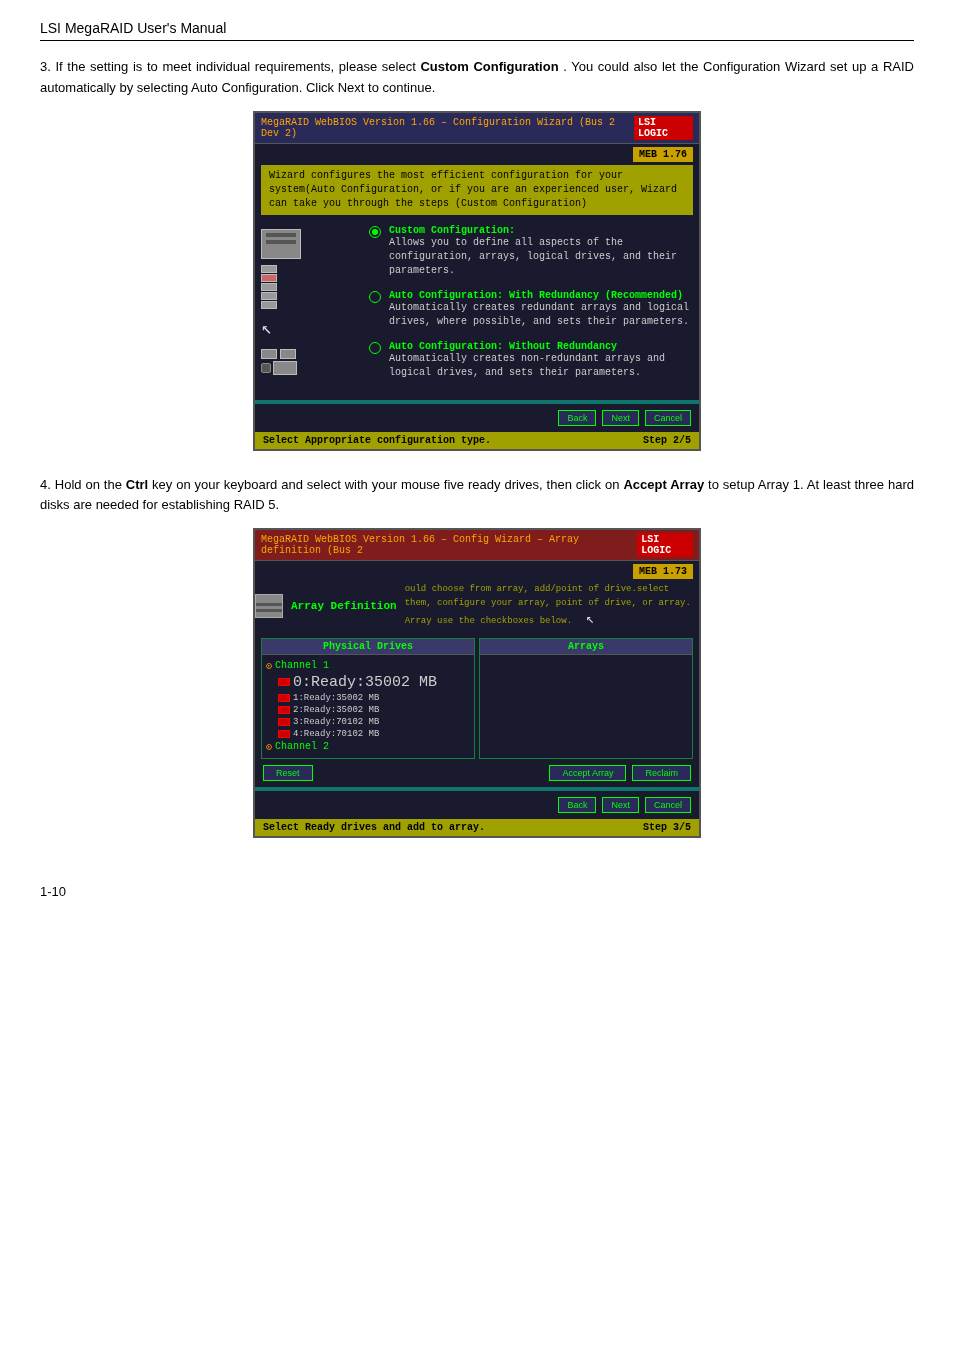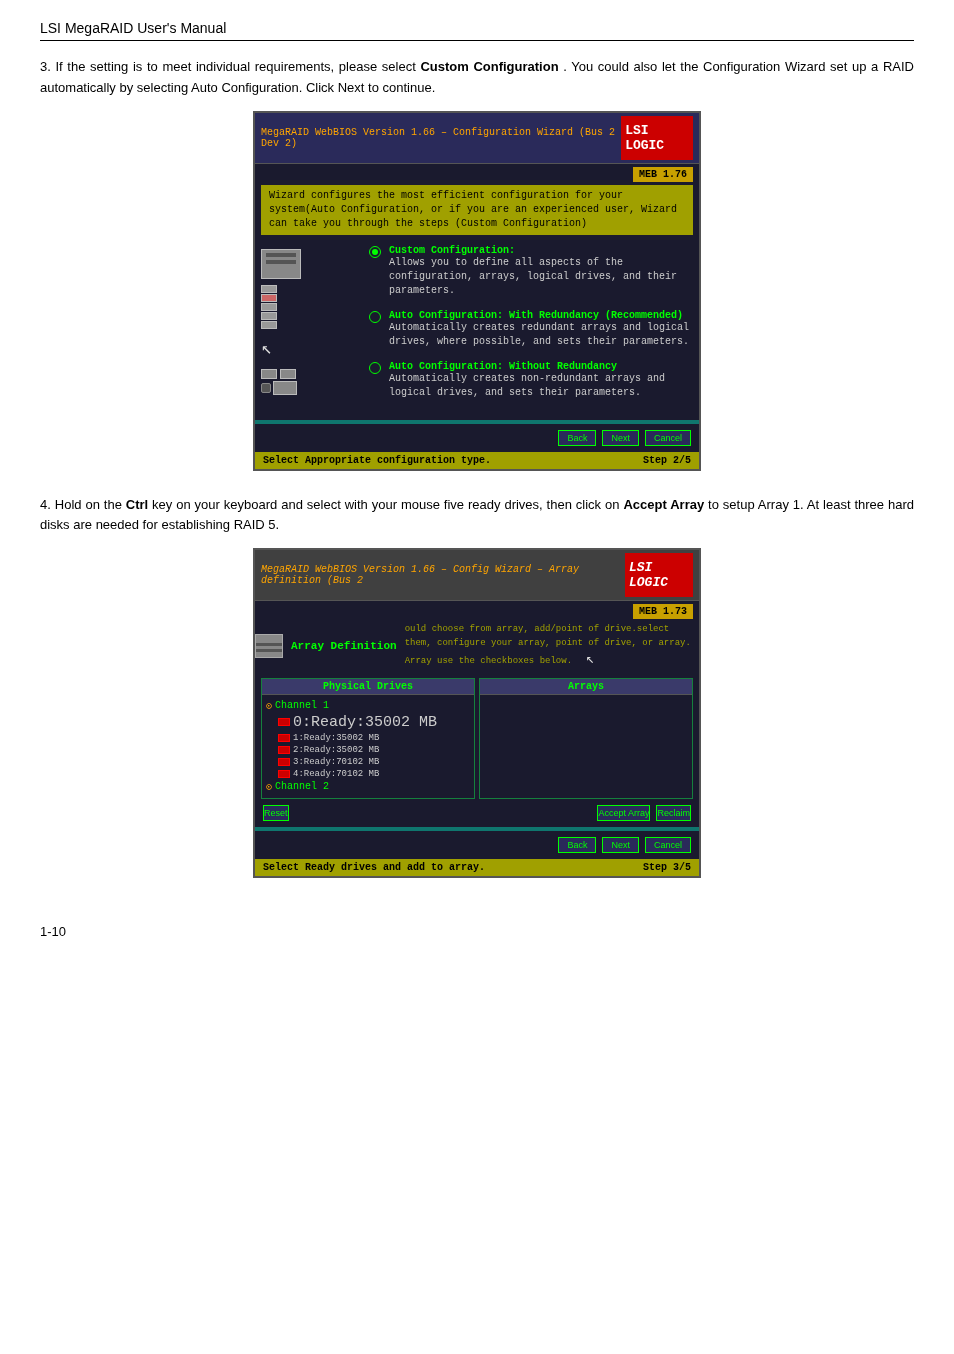--- a/index.html
+++ b/index.html
@@ -52,22 +52,22 @@
       font-size: 10px;
       display: flex;
       justify-content: space-between;
       align-items: center;
       border-bottom: 1px solid #555;
     }
 
     .ss-titlebar-logo {
       background: #cc0000;
       color: #fff;
-      padding: 7px 4px;
-      font-size: 13px;
+      padding: 1px 4px;
+      font-size: 10px;
       font-weight: bold;
     }
 
     .ss-medbadge {
       background: #c8a000;
       color: #000;
       padding: 2px 6px;
       font-size: 10px;
       font-weight: bold;
       float: right;
@@ -176,29 +176,28 @@
       background: #a0a000;
       color: #000;
       padding: 3px 8px;
       font-size: 10px;
       font-weight: bold;
       gap: 46px;
     }
 
     
     .ss2-titlebar {
-      background: #404040;
+      background: #7f1d1d;
       color: #ffa500;
       padding: 3px 6px;
       font-size: 10px;
       display: flex;
       justify-content: space-between;
       align-items: center;
       border-bottom: 1px solid #555;
-      font-style: italic;
     }
 
     .ss2-array-header {
       display: flex;
       align-items: center;
       gap: 8px;
       margin-bottom: 8px;
       color: #0f0;
       font-size: 10px;
     }
@@ -267,21 +266,21 @@
 
     .ss2-right-btns {
       display: flex;
       gap: 6px;
     }
 
     .ss-btn2 {
       background: #2a2a5a;
       color: #0f0;
       border: 1px solid #0f0;
-      padding: 2px 0;
+      padding: 2px 12px;
       font-size: 9px;
       display: flex;
       align-items: center;
       gap: 3px;
     }
 
     .page-number {
       font-size: 13px;
       margin-top: 46px;
       color: #000;

